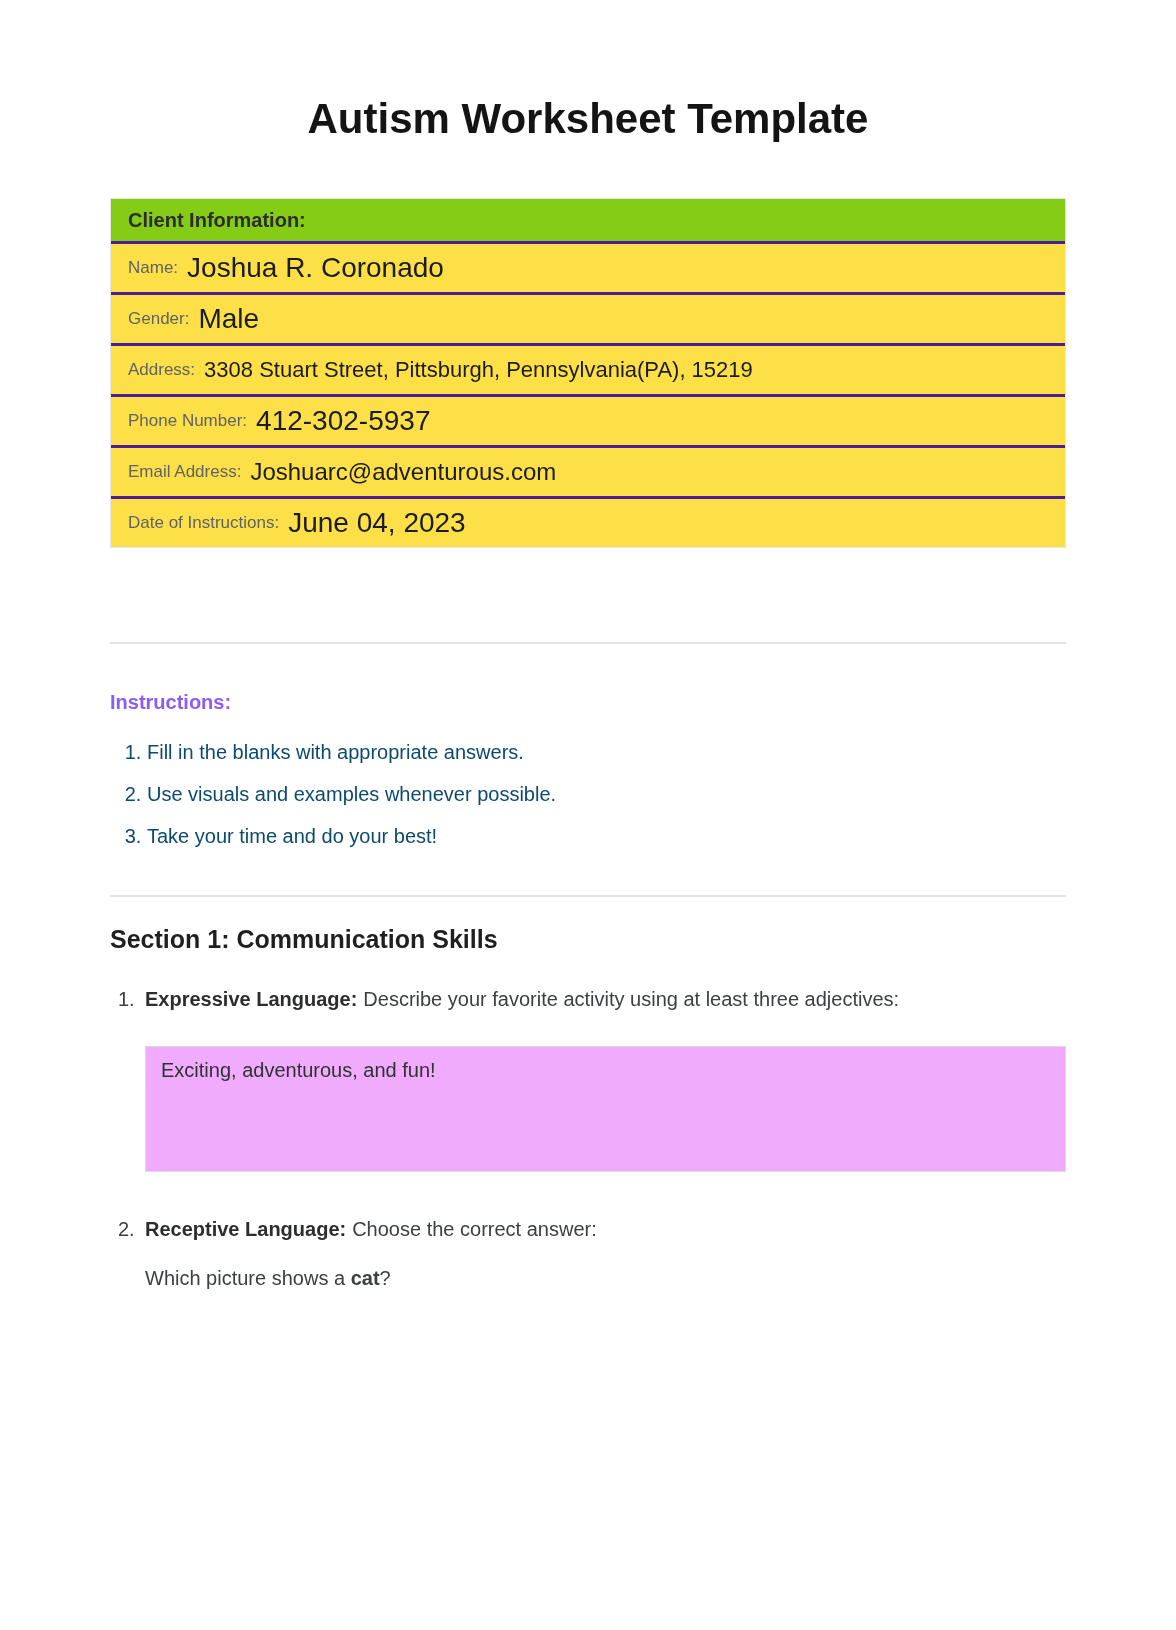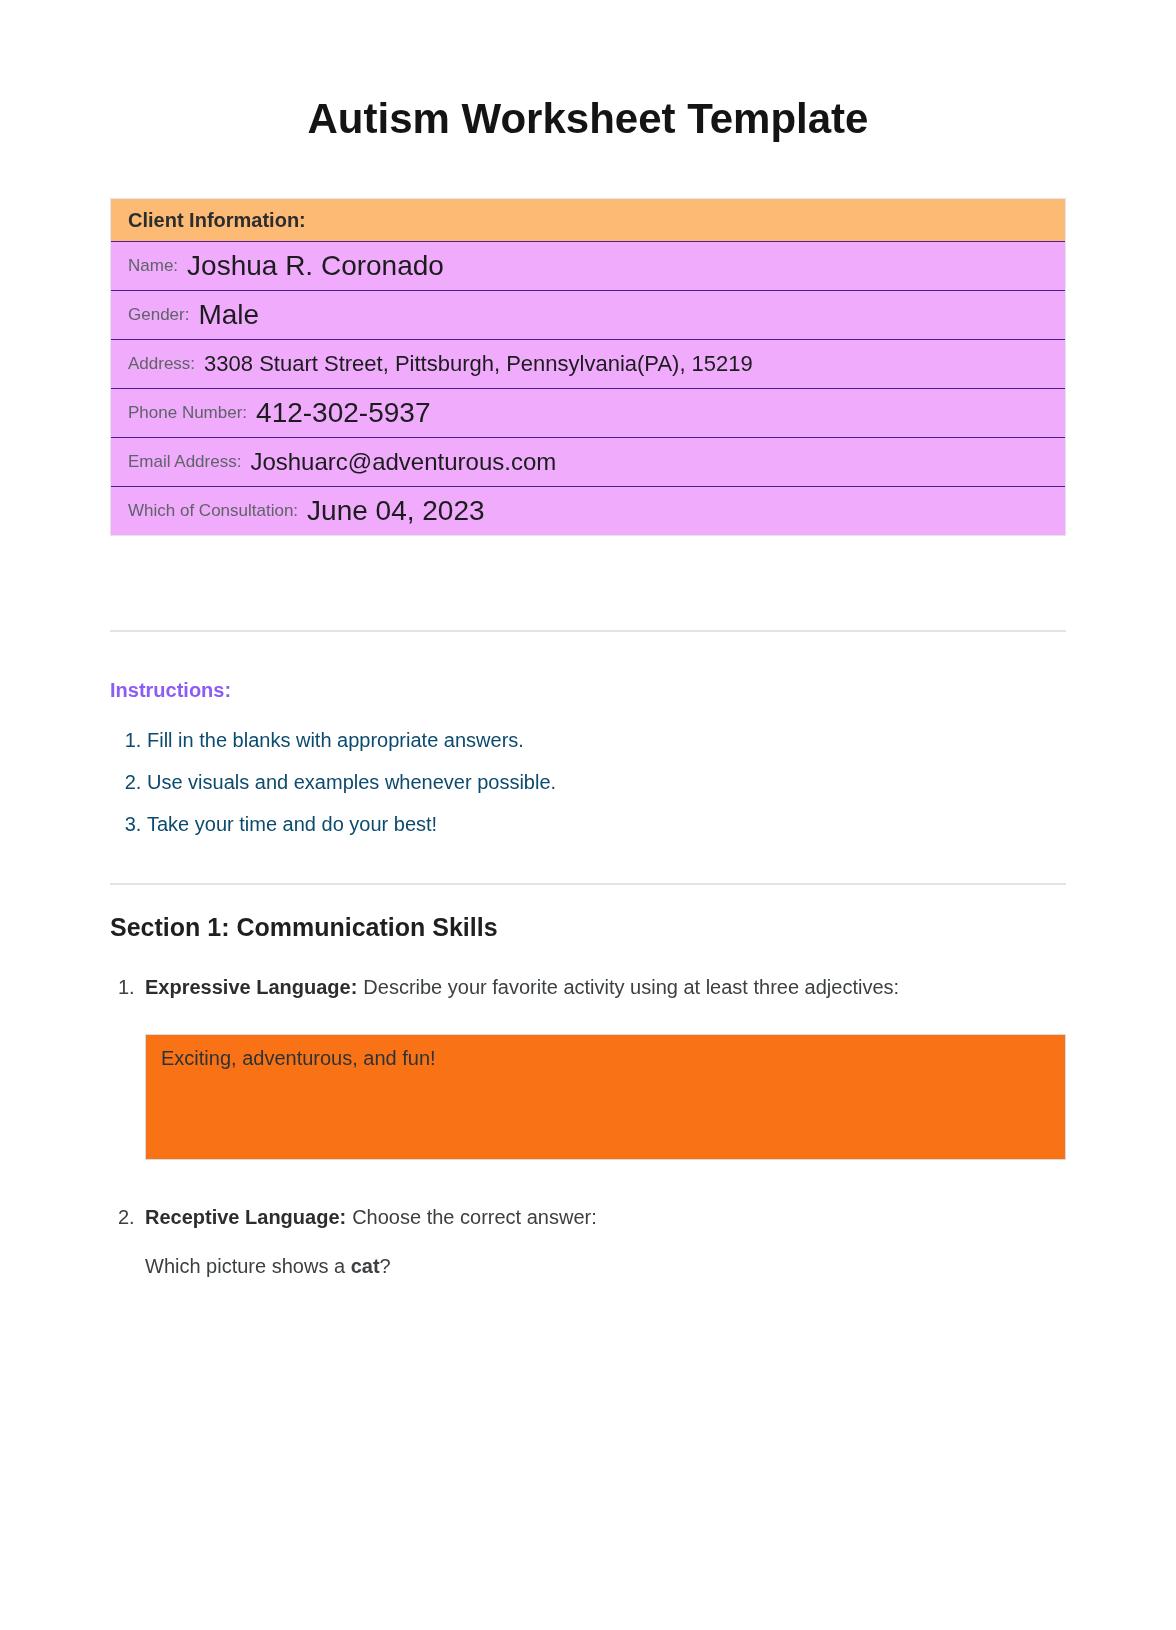--- a/index.html
+++ b/index.html
@@ -27,35 +27,35 @@
     text-align: center;
     color: #141414;
   }
   
   .info-table {
     margin-top: 54px;
     border: 1px solid #e3e6e9;
     border-top: none;
   }
   .info-header {
-    background: #fdba74;
+    background: #84cc16;
     border-top: 1px solid #e3e6e9;
     padding: 9px 17px;
     font-size: 20px;
     line-height: 24px;
     font-weight: 700;
     color: #2b2d2f;
   }
   .info-row {
     display: flex;
     align-items: center;
     height: 48px;
     padding: 0 17px;
-    border-top: 1px solid #4c1d95;
-    background: #f0abfc;
+    border-top: 3px solid #4c1d95;
+    background: #fde047;
   }
   .info-label {
     color: #5f6368;
     font-size: 17px;
     white-space: nowrap;
     margin-right: 9px;
   }
   .info-value { color: #1c1c1e; }
   .v-xl { font-size: 28px; }
   .v-lg { font-size: 24px; }
@@ -105,21 +105,21 @@
   .q2 { margin-top: 46px; }
   .qnum { width: 27px; flex-shrink: 0; }
   .qlabel { font-weight: 700; margin-right: 6px; color: #2b2d2f; }
   .answer-box {
     box-sizing: border-box;
     margin-top: 35px;
     margin-left: 35px;
     width: 921px;
     height: 126px;
     border: 1px solid #d9dcdf;
-    background: #f97316;
+    background: #f0abfc;
   }
   .answer-text {
     padding: 12px 15px;
     font-size: 20px;
     line-height: 23px;
     color: #2f3235;
   }
   .question-line {
     margin-top: 26px;
     margin-left: 35px;
@@ -153,21 +153,21 @@
     </div>
     <div class="info-row">
       <span class="info-label">Phone Number:</span>
       <span class="info-value v-xl">412-302-5937</span>
     </div>
     <div class="info-row">
       <span class="info-label">Email Address:</span>
       <span class="info-value v-lg">Joshuarc@adventurous.com</span>
     </div>
     <div class="info-row">
-      <span class="info-label">Which of Consultation:</span>
+      <span class="info-label">Date of Instructions:</span>
       <span class="info-value v-xl">June 04, 2023</span>
     </div>
   </div>
 
   <hr class="divider div1">
 
   <h2 class="instructions-heading">Instructions:</h2>
   <ol class="instructions">
     <li>Fill in the blanks with appropriate answers.</li>
     <li>Use visuals and examples whenever possible.</li>

